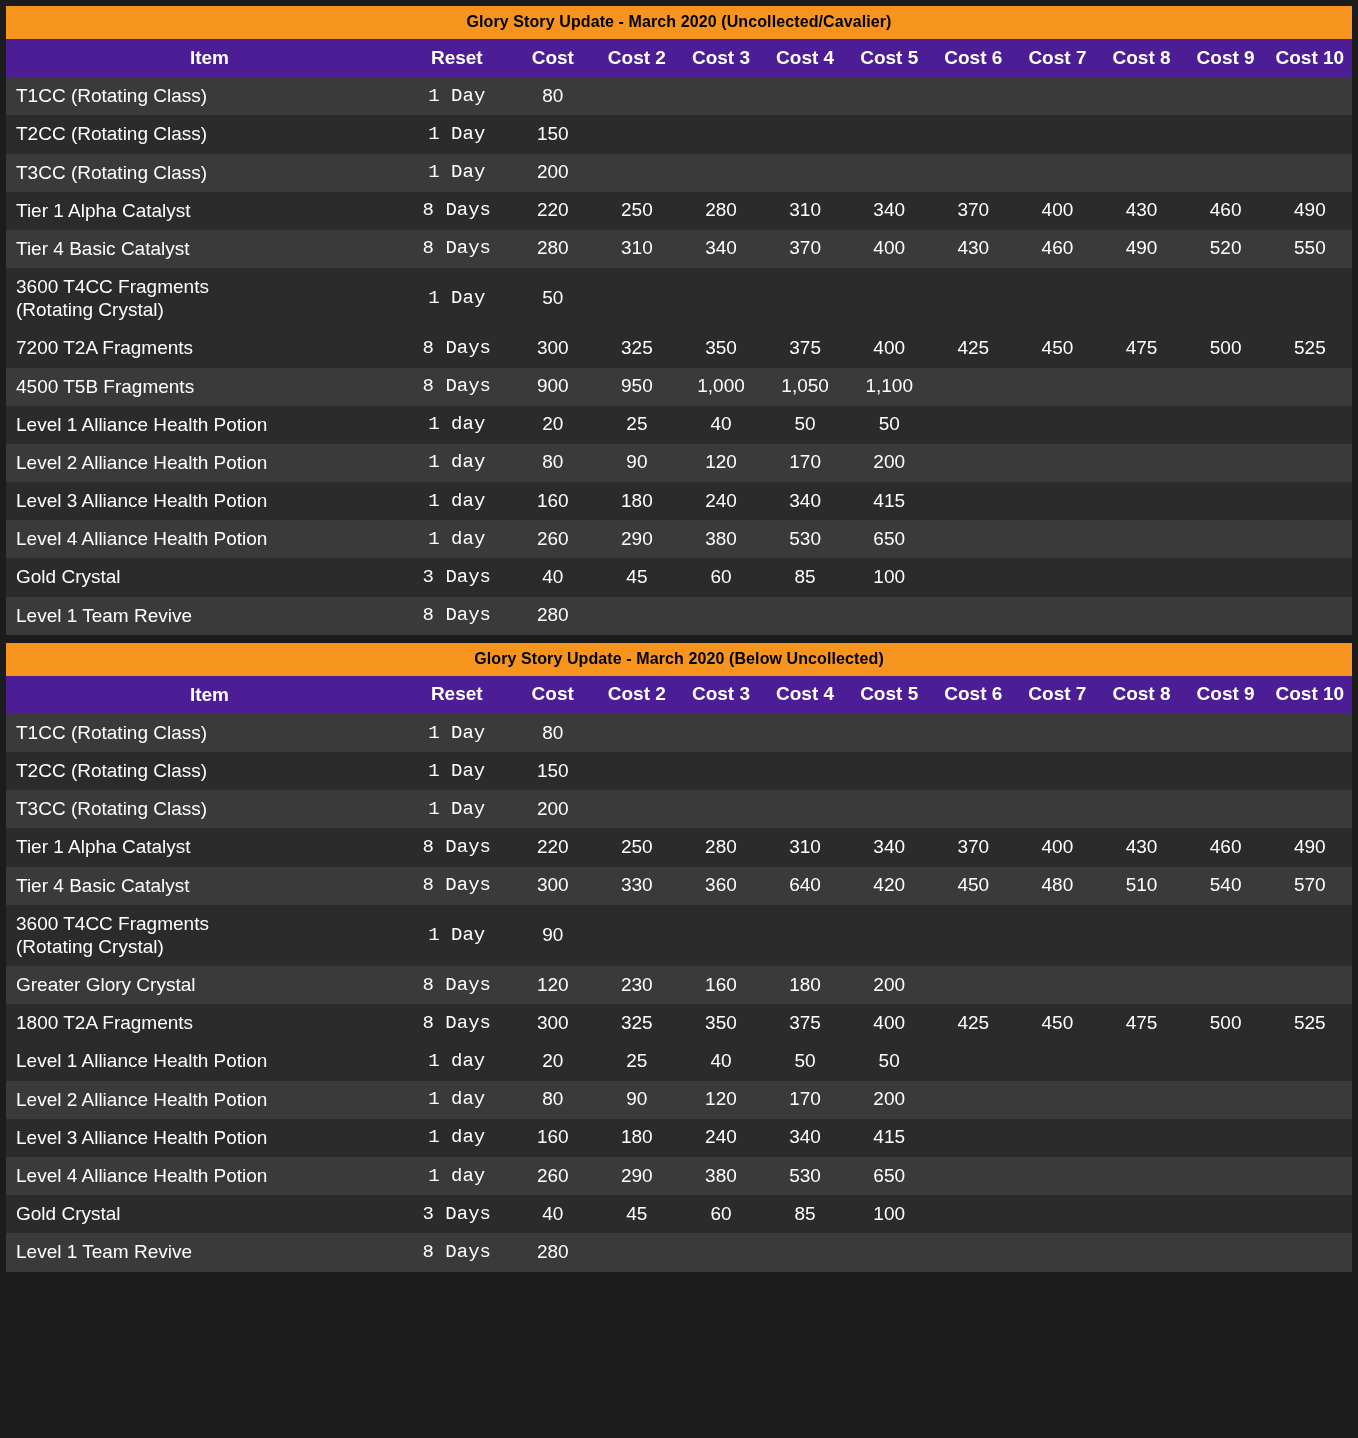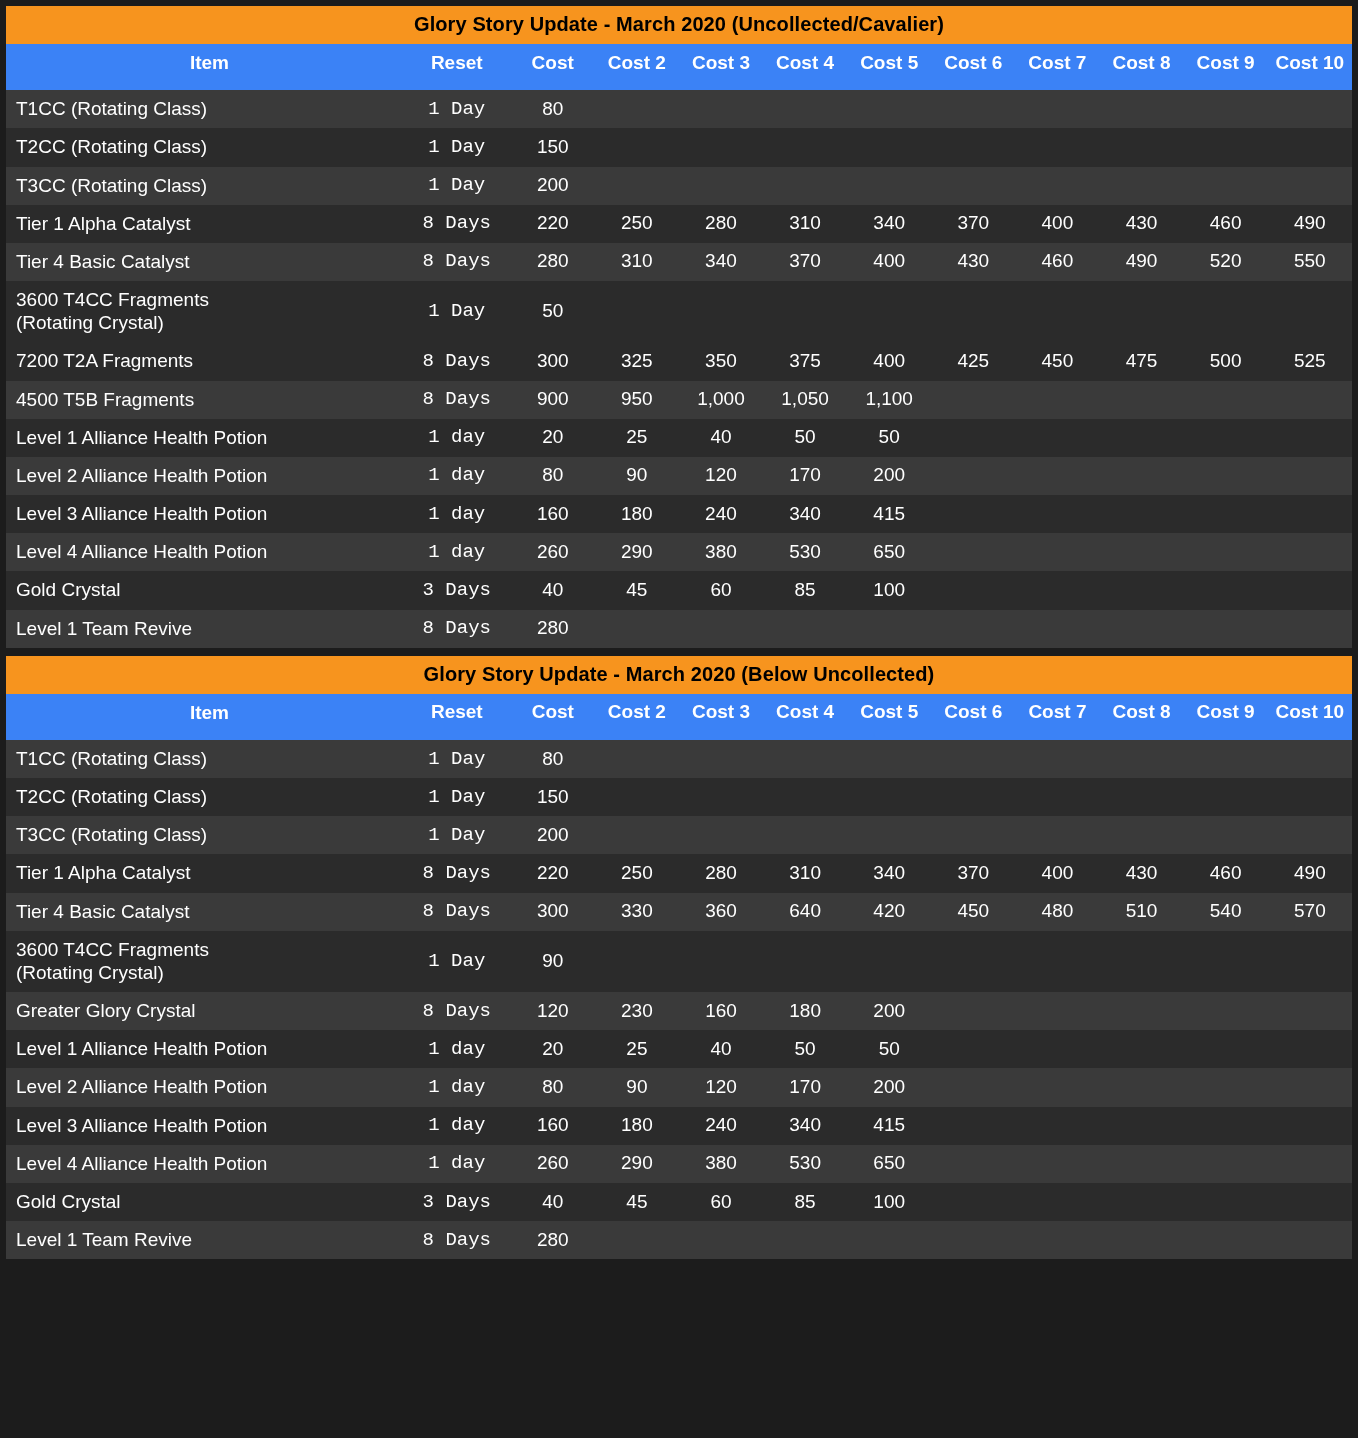--- a/index.html
+++ b/index.html
@@ -21,32 +21,32 @@
   }
   table {
     width: 100%;
     border-collapse: collapse;
     table-layout: fixed;
   }
   .banner td {
     background: #f7941e;
     color: #000000;
     font-weight: bold;
-    font-size: 20px;
+    font-size: 16px;
     text-align: center;
     padding: 7px 0 8px 0;
     letter-spacing: 0.1px;
   }
   .head td {
-    background: #3b82f6;
+    background: #4c1d95;
     color: #ffffff;
     font-weight: bold;
     font-size: 19px;
     text-align: center;
-    padding: 7px 0 16px 0;
+    padding: 7px 0 8px 0;
   }
   .head td.item-col { text-align: center; }
   tbody tr td {
     font-size: 19px;
     padding: 7px 0 8px 0;
     vertical-align: middle;
   }
   tbody tr.odd td { background: #3a3a3a; }
   tbody tr.even td { background: #2b2b2b; }
   td.item-col {
@@ -430,20 +430,34 @@
             <td class="cost-col">160</td>
             <td class="cost-col">180</td>
             <td class="cost-col">200</td>
             <td class="cost-col"></td>
             <td class="cost-col"></td>
             <td class="cost-col"></td>
             <td class="cost-col"></td>
             <td class="cost-col"></td>
           </tr>
           <tr class="even">
+            <td class="item-col">1800 T2A Fragments</td>
+            <td class="reset-col">8 Days</td>
+            <td class="cost-col">300</td>
+            <td class="cost-col">325</td>
+            <td class="cost-col">350</td>
+            <td class="cost-col">375</td>
+            <td class="cost-col">400</td>
+            <td class="cost-col">425</td>
+            <td class="cost-col">450</td>
+            <td class="cost-col">475</td>
+            <td class="cost-col">500</td>
+            <td class="cost-col">525</td>
+          </tr>
+          <tr class="even">
             <td class="item-col">Level 1 Alliance Health Potion</td>
             <td class="reset-col">1 day</td>
             <td class="cost-col">20</td>
             <td class="cost-col">25</td>
             <td class="cost-col">40</td>
             <td class="cost-col">50</td>
             <td class="cost-col">50</td>
             <td class="cost-col"></td>
             <td class="cost-col"></td>
             <td class="cost-col"></td>

